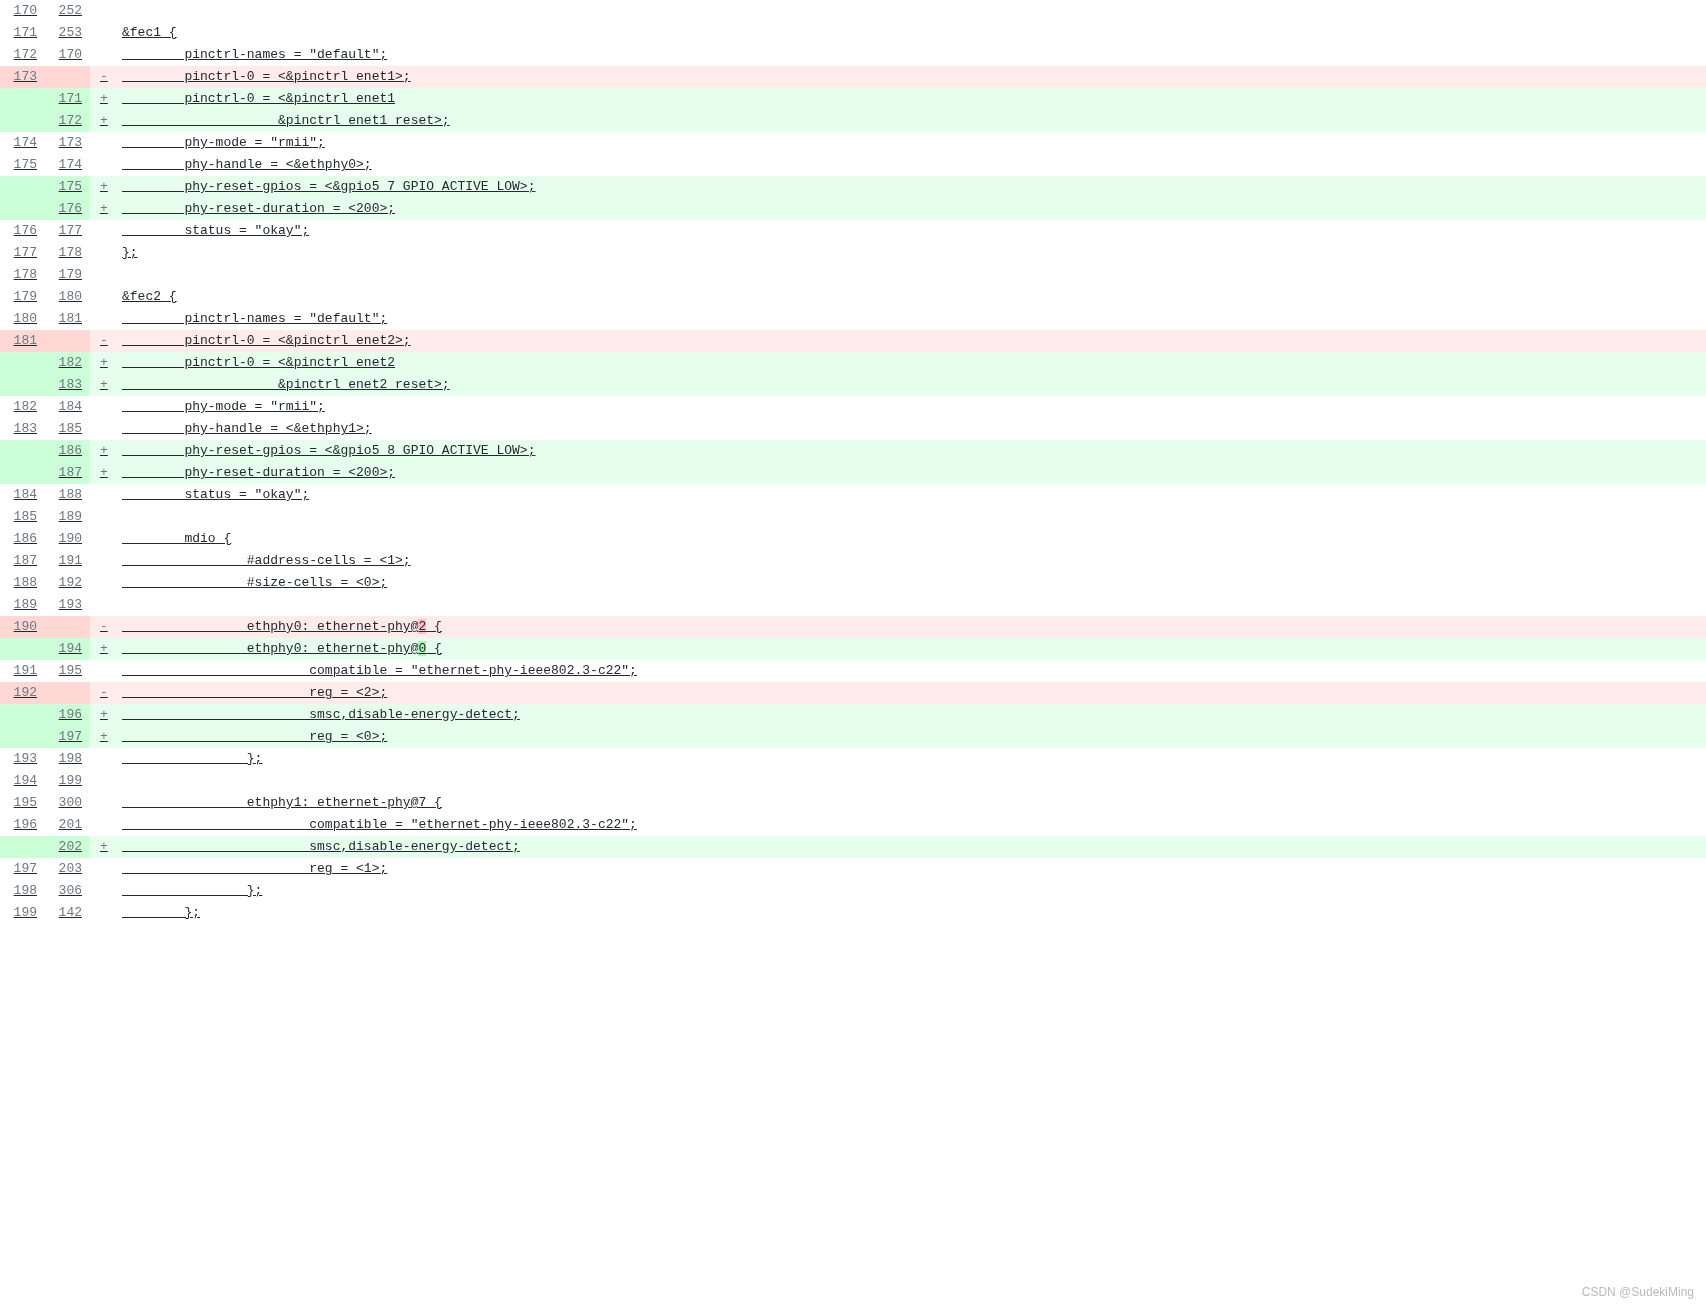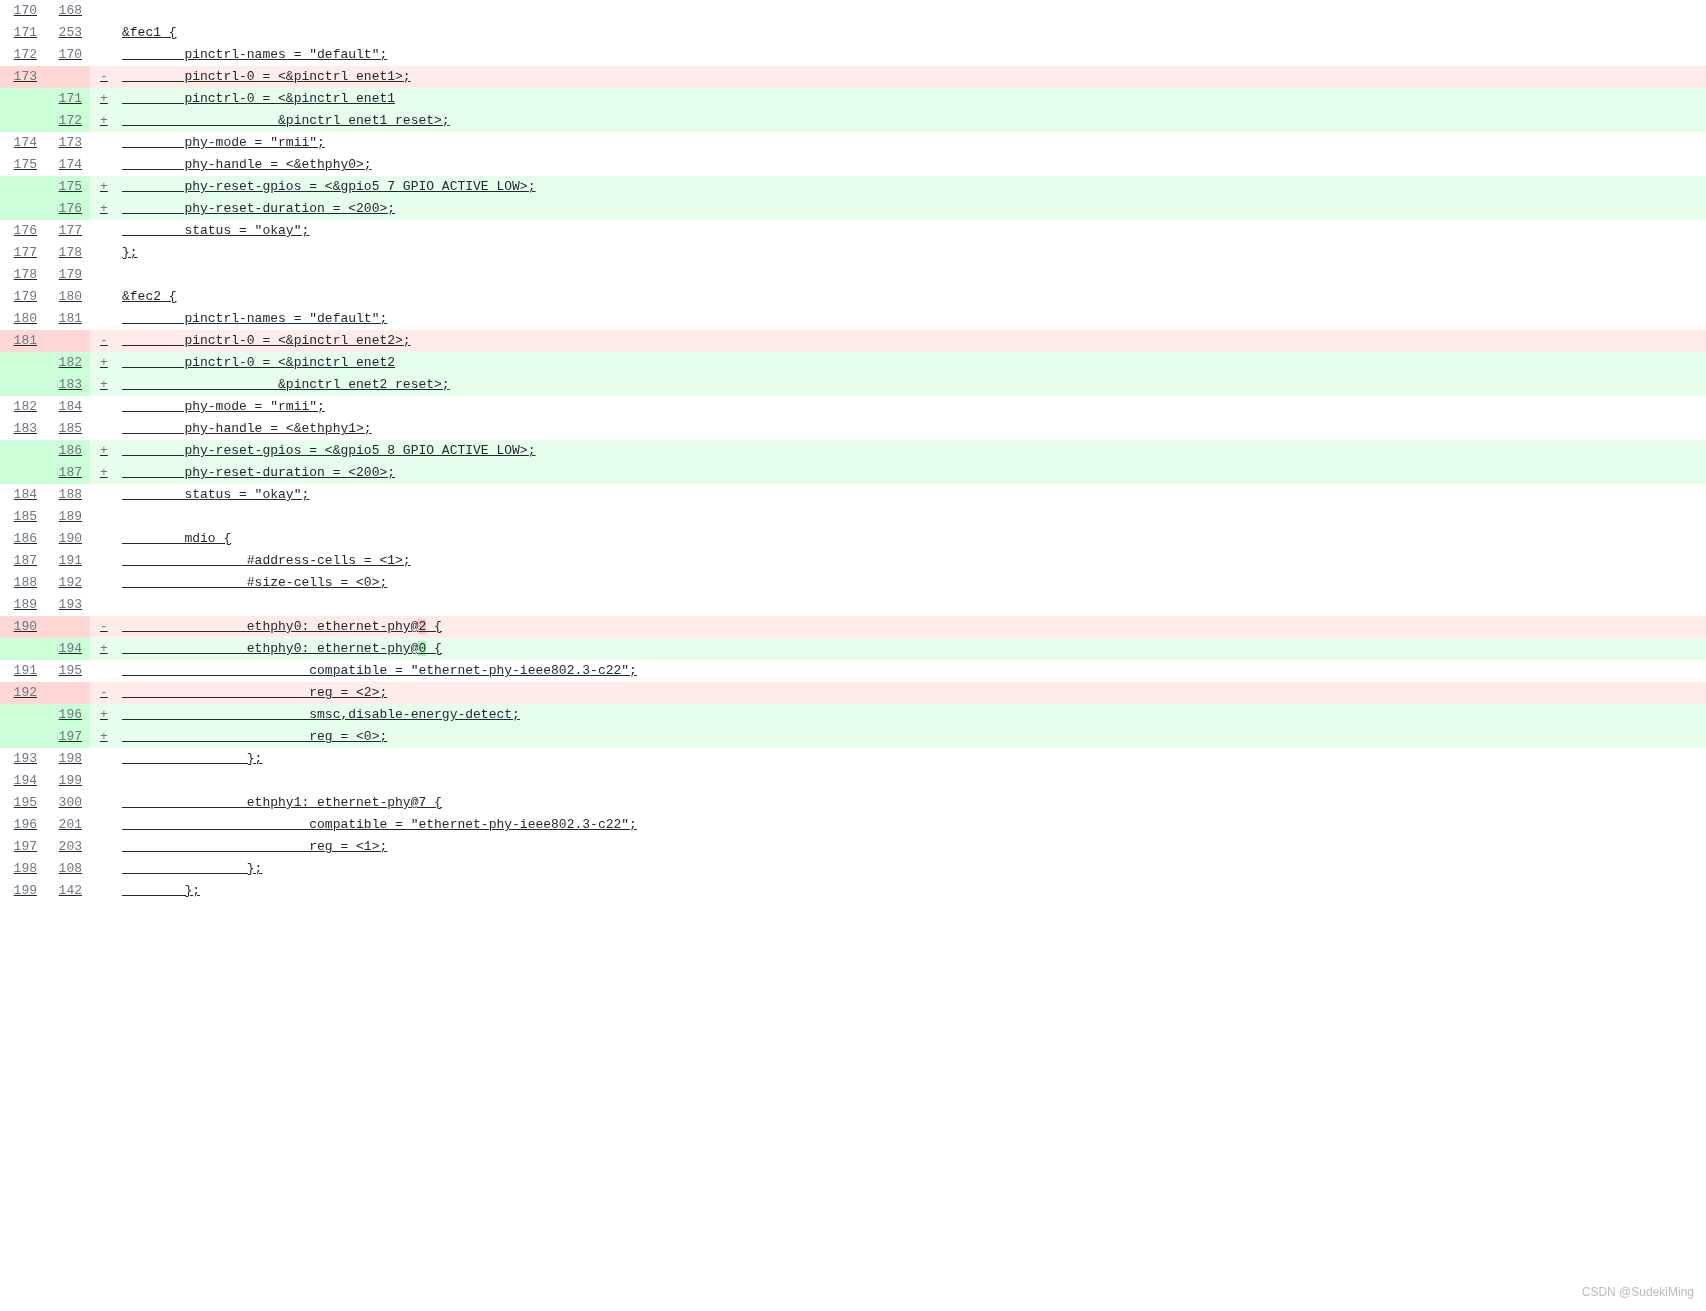--- a/index.html
+++ b/index.html
@@ -60,21 +60,21 @@
   text-align: right;
 }
 </style>
 </head>
 <body>
 
 <table class="diff-table">
   <tbody id="diff-body">
       <tr>
         <td class="num">170</td>
-        <td class="num">168</td>
+        <td class="num">252</td>
         <td class="marker"></td>
         <td class="code-cell"></td>
       </tr>
       <tr>
         <td class="num">171</td>
         <td class="num">253</td>
         <td class="marker"></td>
         <td class="code-cell">&amp;fec1 {</td>
       </tr>
       <tr>
@@ -286,29 +286,35 @@
         <td class="num">300</td>
         <td class="marker"></td>
         <td class="code-cell">                ethphy1: ethernet-phy@7 {</td>
       </tr>
       <tr>
         <td class="num">196</td>
         <td class="num">201</td>
         <td class="marker"></td>
         <td class="code-cell">                        compatible = "ethernet-phy-ieee802.3-c22";</td>
       </tr>
+      <tr class="addition">
+        <td class="num"></td>
+        <td class="num">202</td>
+        <td class="marker">+</td>
+        <td class="code-cell">                        smsc,disable-energy-detect;</td>
+      </tr>
       <tr>
         <td class="num">197</td>
         <td class="num">203</td>
         <td class="marker"></td>
         <td class="code-cell">                        reg = &lt;1&gt;;</td>
       </tr>
       <tr>
         <td class="num">198</td>
-        <td class="num">108</td>
+        <td class="num">306</td>
         <td class="marker"></td>
         <td class="code-cell">                };</td>
       </tr>
       <tr>
         <td class="num">199</td>
         <td class="num">142</td>
         <td class="marker"></td>
         <td class="code-cell">        };</td>
       </tr>
     </tbody>

